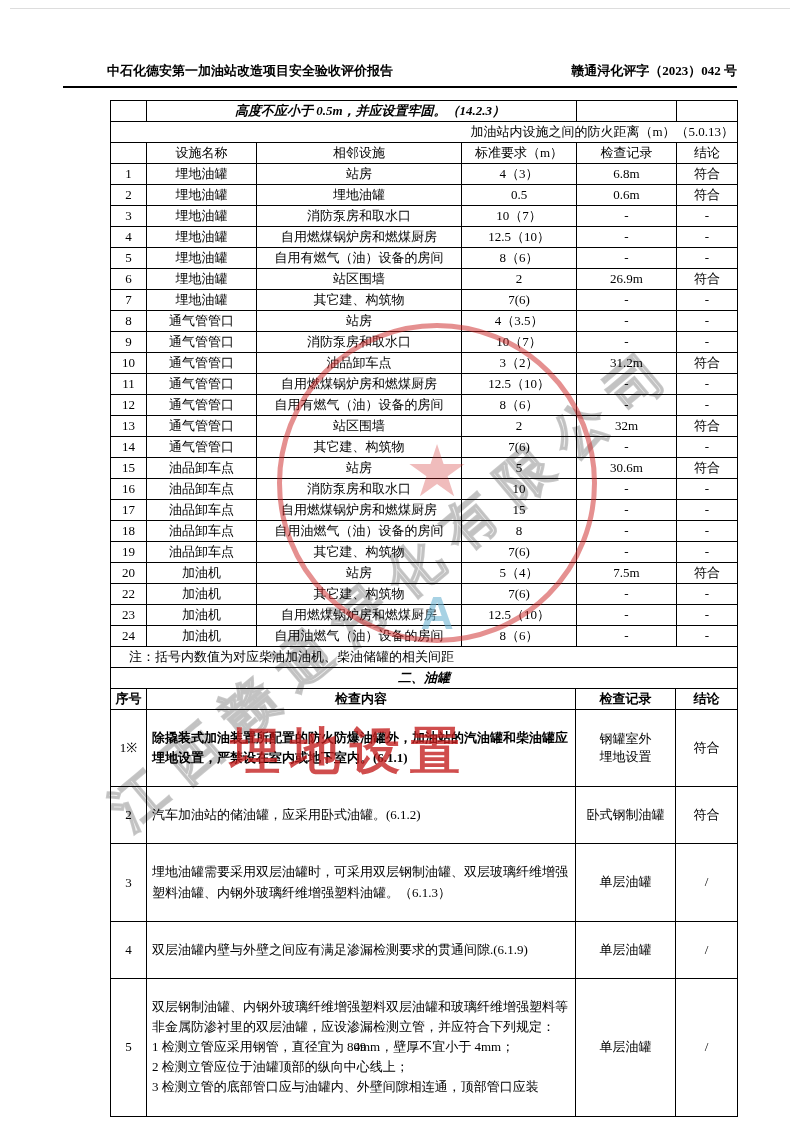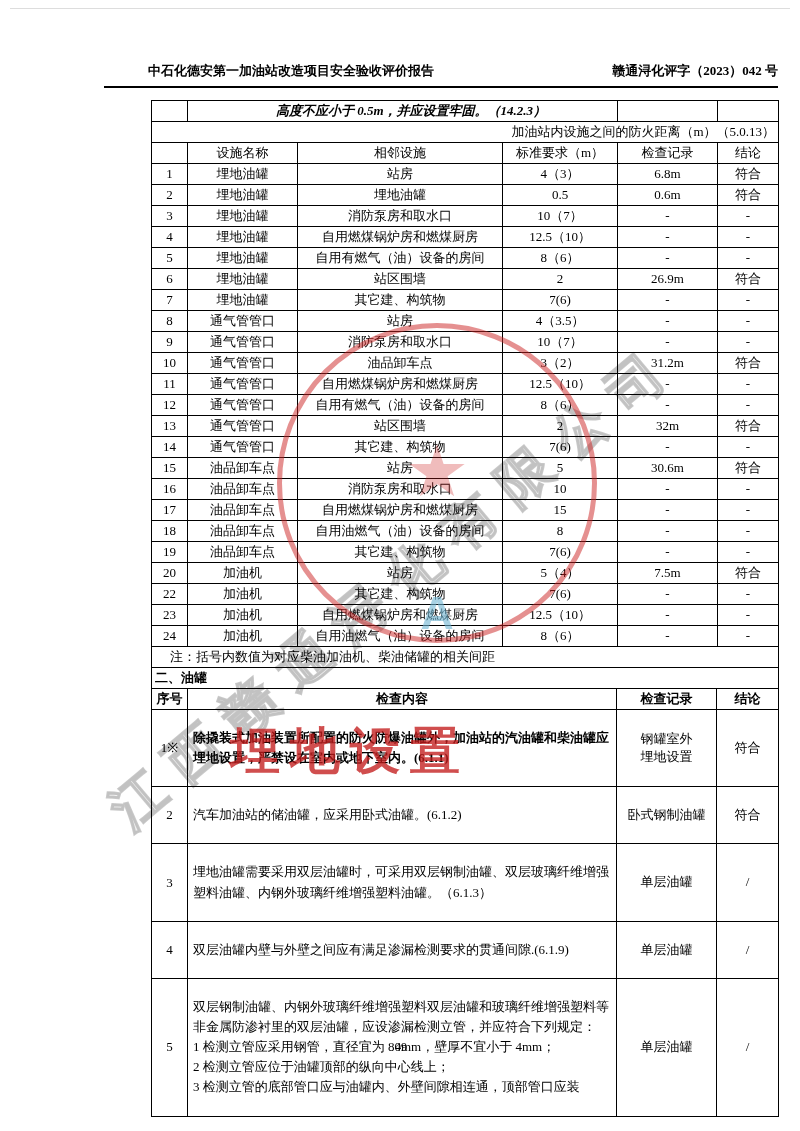--- a/index.html
+++ b/index.html
@@ -7,31 +7,31 @@
         font-family:"Liberation Serif","DejaVu Serif",serif;color:#000;}
   .page-edge{position:absolute;top:8px;left:10px;right:10px;border-top:1px solid #ddd;}
 
   
   .hdr-bar{position:absolute;top:62px;left:63px;width:674px;display:flex;
            justify-content:space-between;align-items:flex-end;font-size:13px;font-weight:bold;}
   .hdr-bar .left{padding-left:44px;}
   .hdr-rule{position:absolute;top:86px;left:63px;width:674px;border-top:2px solid #000;}
 
   
-  .content{position:absolute;inset:0;z-index:1;margin-left:41px;}
+  .content{position:absolute;inset:0;z-index:1;}
   table.tbl{position:relative;border-collapse:collapse;table-layout:fixed;width:627px;
             margin-left:110px;font-size:13px;}
   #tbl1{margin-top:100px;}
   #tbl2{margin-top:-1px;}
   .tbl td{border:1px solid #000;padding:0 3px;text-align:center;height:20px;line-height:20px;
           overflow:hidden;}
   td.cont-cell{text-align:center;font-weight:bold;padding-left:20px;font-style:italic;}
   td.title-cell{text-align:right;}
   td.note-cell{text-align:left;padding-left:18px;}
-  td.sec-title{text-align:left;font-weight:bold;}
+  td.sec-title{text-align:center;font-weight:bold;font-style:italic;}
   td.hdr2{font-weight:bold;}
   td.content-cell{text-align:left;line-height:1.55;padding:18px 5px;white-space:pre-line;height:auto;}
   td.center-cell{white-space:pre-line;line-height:1.4;height:auto;}
   td.bold{font-weight:bold;}
 
   
   .footer{position:absolute;top:1040px;left:0;width:720px;text-align:center;font-size:12px;}
 
   
   .wm-gray{position:absolute;left:95px;top:790px;z-index:0;white-space:nowrap;

